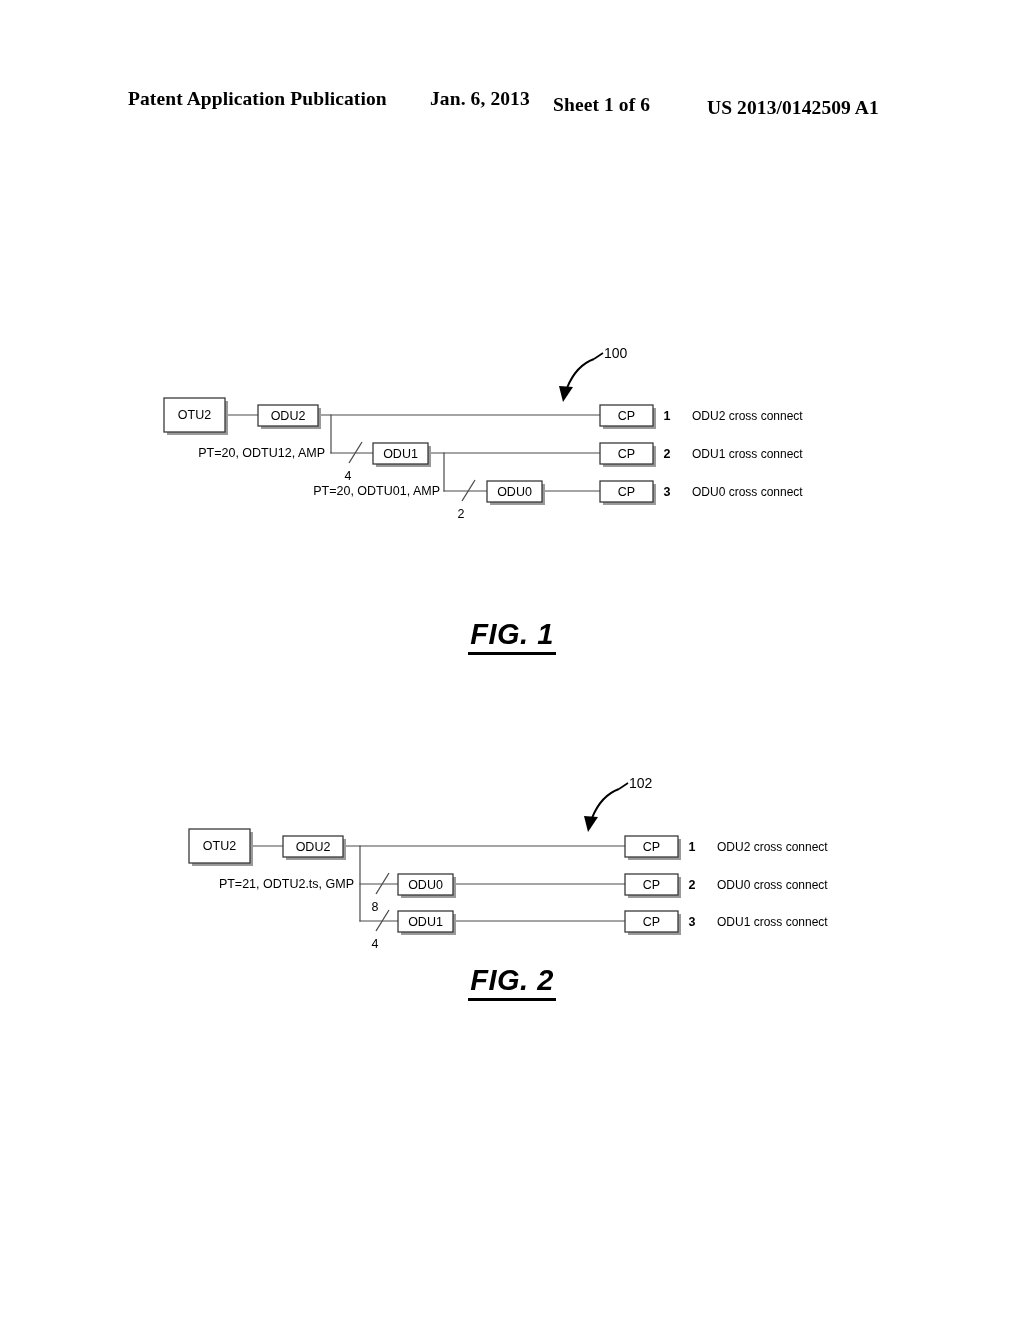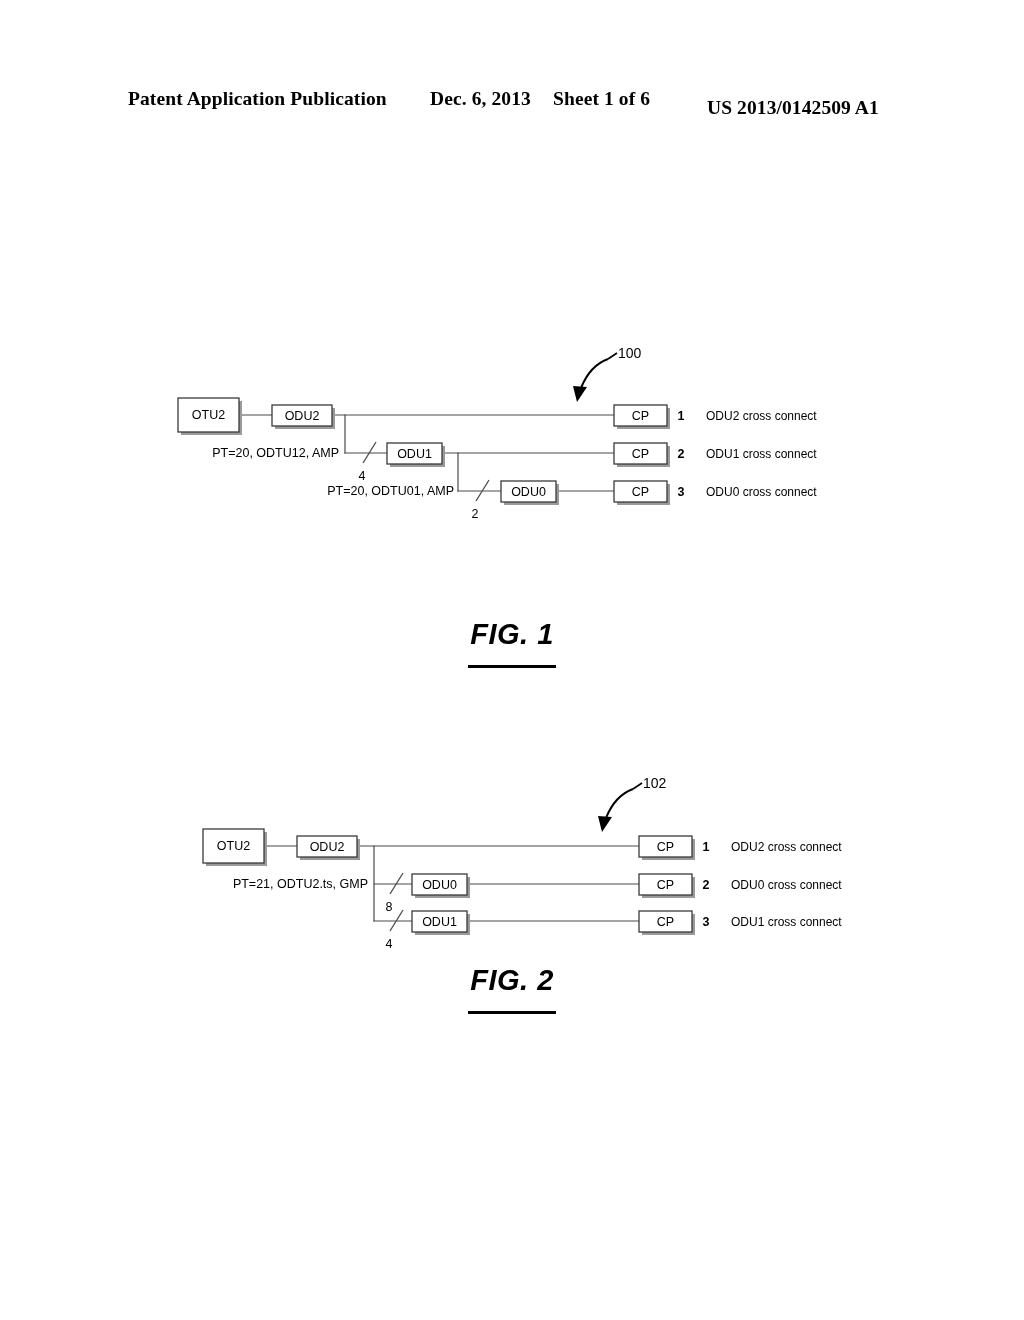--- a/index.html
+++ b/index.html
@@ -25,27 +25,27 @@
     width: 852px;
     height: 26px;
     font-family: "Liberation Serif", serif;
     font-weight: bold;
     font-size: 19.5px;
     letter-spacing: 0.1px;
     white-space: nowrap;
   }
   .page-header .hdr-pub   { position: absolute; left: 128px;  top: 0; }
   .page-header .hdr-date  { position: absolute; left: 430px;  top: 0; }
-  .page-header .hdr-sheet { position: absolute; left: 553px;  top: 0; text-align: right; }
+  .page-header .hdr-sheet { position: absolute; left: 553px;  top: 6px; text-align: right; }
   .page-header .hdr-num   { position: absolute; left: 707px;  top: 9px; }
 
   
   .figure {
     position: absolute;
-    left: 14px;
+    left: 0;
     width: 1009px;
   }
   #figure-1 { top: 330px;  height: 230px; }
   #figure-2 { top: 760px;  height: 230px; margin-left: 25px; }
 
   .figure svg {
     display: block;
     width: 1024px;
     height: 230px;
     overflow: visible;
@@ -132,32 +132,32 @@
     text-align: center;
     font-family: "Liberation Sans", sans-serif;
     font-style: italic;
     font-weight: bold;
     font-size: 29px;
     letter-spacing: 0.5px;
   }
   .fig-caption span {
     display: inline-block;
     border-bottom: 3.5px solid #000000;
-    padding: 0 2px 14px 2px;
+    padding: 0 2px 1px 2px;
     text-align: center;
   }
   #caption-1 { top: 618px; }
   #caption-2 { top: 964px; }
 </style>
 </head>
 <body>
 
 <div class="page-header">
   <span class="hdr-pub">Patent Application Publication</span>
-  <span class="hdr-date">Dec. 6, 2013</span>
+  <span class="hdr-date">Jan. 6, 2013</span>
   <span class="hdr-sheet">Sheet 1 of 6</span>
   <span class="hdr-num">US 2013/0142509 A1</span>
 </div>
 
 <div class="figure" id="figure-1">
   <svg viewBox="0 0 1024 230" xmlns="http://www.w3.org/2000/svg">
 
     <g>
       <path class="ref-arrow" d="M 594 29 C 583 33 573 43 567 58"></path>
       <polygon class="ref-arrow-head" points="563,72 573,57 559,56"></polygon>

